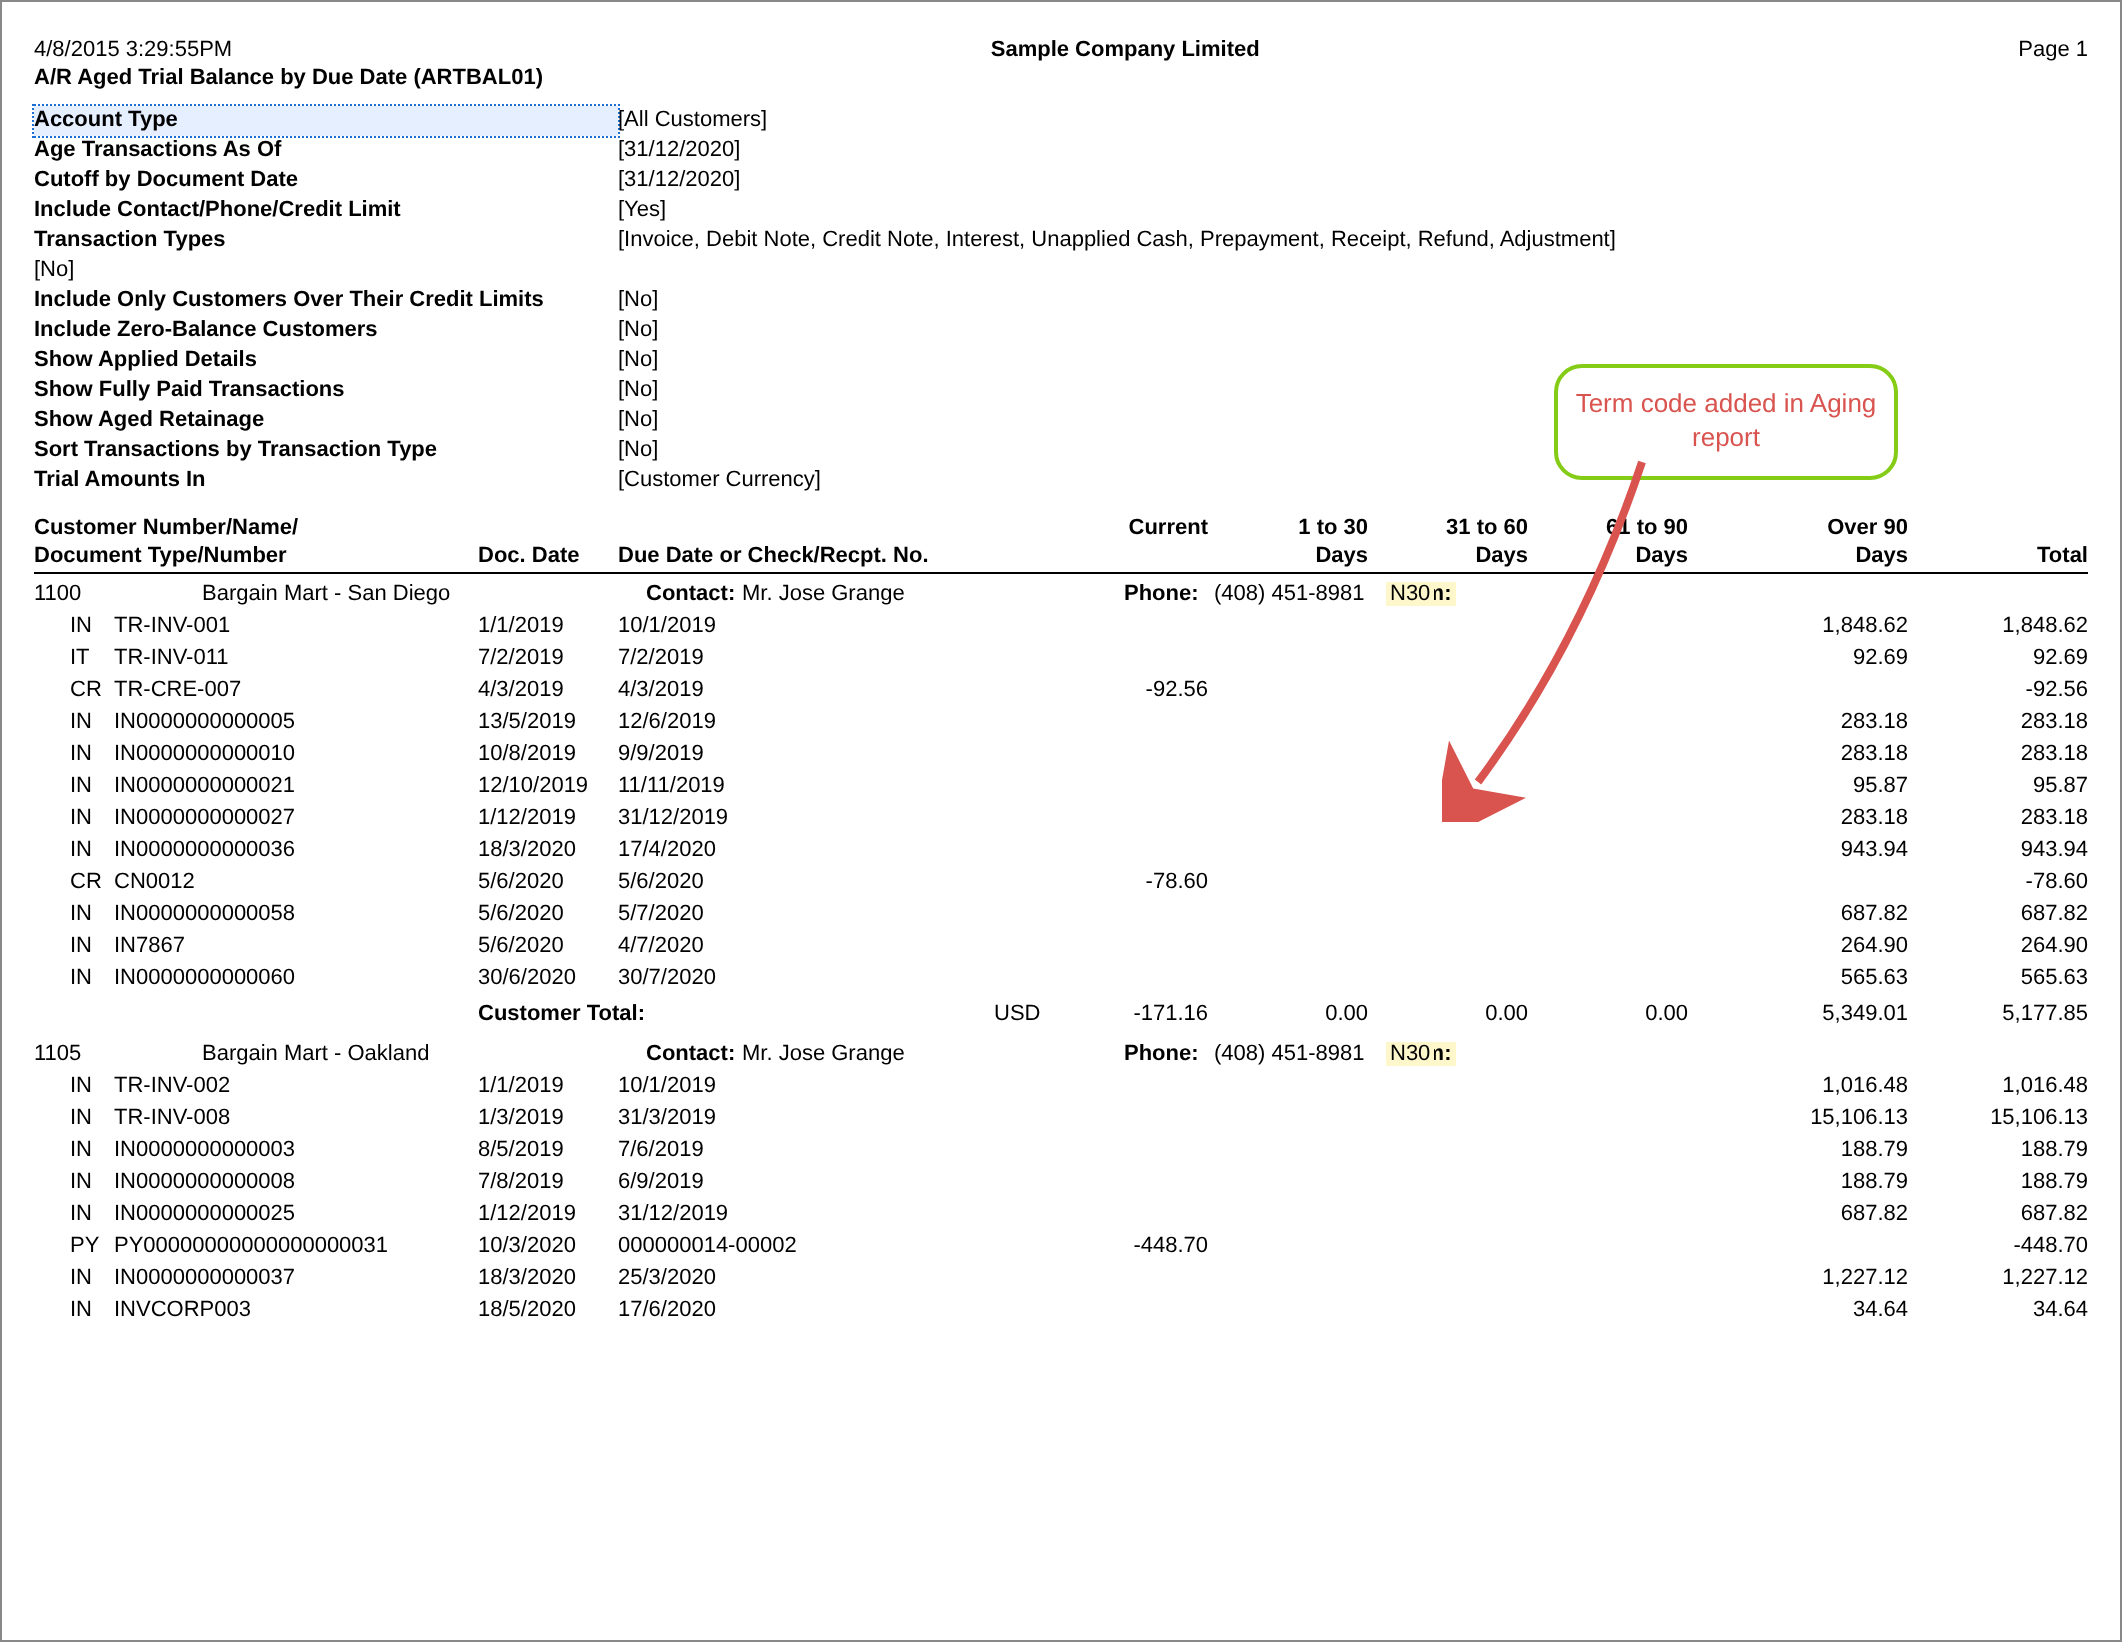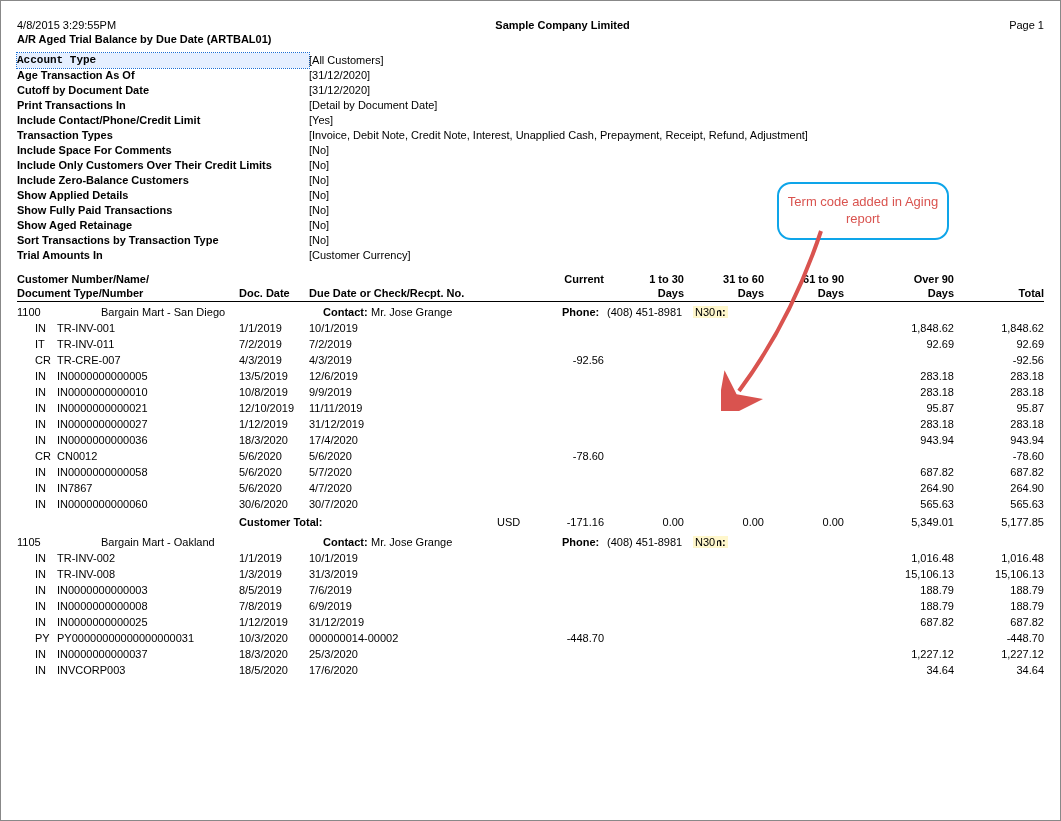--- a/index.html
+++ b/index.html
@@ -5,21 +5,21 @@
   html,body{margin:0;padding:0;background:#fff;font-family:Arial,Helvetica,sans-serif;font-size:11px;color:#000;}
   .page{position:relative;width:1061px;height:821px;box-sizing:border-box;border:1px solid #888;padding:18px 16px;}
   .hdr-row{display:flex;justify-content:space-between;}
   .hdr-left{white-space:nowrap;}
   .hdr-center{font-weight:bold;text-align:center;flex:1;}
   .hdr-right{white-space:nowrap;text-align:right;}
   .rpt-title{font-weight:bold;margin-top:2px;margin-bottom:8px;}
   .params{margin-top:6px;}
   .param-row{display:flex;line-height:15px;}
   .param-label{width:292px;font-weight:bold;}
-  .param-label.sel{outline:1px dotted #1a6fd6;background:rgba(150,190,255,.25);font-family:Liberation Mono, monospace;}
+  .param-label.sel{outline:1px dotted #1a6fd6;background:rgba(150,190,255,.25);}
   .param-value{}
   .col-hdr{margin-top:10px;position:relative;height:28px;border-bottom:1px solid #000;}
   .col-hdr .lbl{position:absolute;font-weight:bold;}
   .body{margin-top:2px;}
   .cust-row{position:relative;height:16px;margin-top:4px;}
   .cust-row .id{position:absolute;left:0;}
   .cust-row .name{position:absolute;left:84px;}
   .cust-row .contact-lbl{position:absolute;left:306px;font-weight:bold;}
   .cust-row .contact{position:absolute;left:354px;}
   .cust-row .phone-lbl{position:absolute;left:545px;font-weight:bold;}
@@ -35,62 +35,57 @@
   .col-current{position:absolute;right:440px;text-align:right;width:80px;}
   .col-b1{position:absolute;right:360px;text-align:right;width:80px;}
   .col-b2{position:absolute;right:280px;text-align:right;width:80px;}
   .col-b3{position:absolute;right:200px;text-align:right;width:80px;}
   .col-over{position:absolute;right:90px;text-align:right;width:90px;}
   .col-total{position:absolute;right:0;text-align:right;width:90px;}
   .total-row{font-weight:normal;margin-top:2px;}
   .total-row .tot-lbl{position:absolute;left:222px;font-weight:bold;}
   .total-row .currency{position:absolute;left:480px;}
   
-  .callout{position:absolute;left:776px;top:181px;width:172px;box-sizing:border-box;border:2px solid #0ea5e9;border-radius:14px;background:#fff;color:#d9534f;font-size:13px;text-align:center;padding:10px 8px;line-height:1.3;}
+  .callout{position:absolute;left:776px;top:181px;width:172px;box-sizing:border-box;border:2px solid #84cc16;border-radius:14px;background:#fff;color:#d9534f;font-size:13px;text-align:center;padding:10px 8px;line-height:1.3;}
   .arrow-svg{position:absolute;left:720px;top:220px;pointer-events:none;}
 </style>
 </head>
 <body>
 
 <div class="page">
 
   <div class="hdr-row">
     <div class="hdr-left">4/8/2015  3:29:55PM</div>
     <div class="hdr-center">Sample Company Limited</div>
     <div class="hdr-right">Page 1</div>
   </div>
   <div class="rpt-title">A/R Aged Trial Balance by Due Date (ARTBAL01)</div>
 
   <div class="params" id="params">
       <div class="param-row">
         <div class="param-label sel">Account Type</div>
         <div class="param-value">[All Customers]</div>
       </div>
       <div class="param-row">
-        <div class="param-label">Age Transaction As Of</div>
+        <div class="param-label">Age Transactions As Of</div>
         <div class="param-value">[31/12/2020]</div>
       </div>
       <div class="param-row">
         <div class="param-label">Cutoff by Document Date</div>
         <div class="param-value">[31/12/2020]</div>
       </div>
       <div class="param-row">
-        <div class="param-label">Print Transactions In</div>
-        <div class="param-value">[Detail by Document Date]</div>
-      </div>
-      <div class="param-row">
         <div class="param-label">Include Contact/Phone/Credit Limit</div>
         <div class="param-value">[Yes]</div>
       </div>
       <div class="param-row">
         <div class="param-label">Transaction Types</div>
         <div class="param-value">[Invoice, Debit Note, Credit Note, Interest, Unapplied Cash, Prepayment, Receipt, Refund, Adjustment]</div>
       </div>
       <div class="param-row">
-        <div class="param-label">Include Space For Comments</div>
         <div class="param-value">[No]</div>
       </div>
       <div class="param-row">
         <div class="param-label">Include Only Customers Over Their Credit Limits</div>
         <div class="param-value">[No]</div>
       </div>
       <div class="param-row">
         <div class="param-label">Include Zero-Balance Customers</div>
         <div class="param-value">[No]</div>
       </div>

